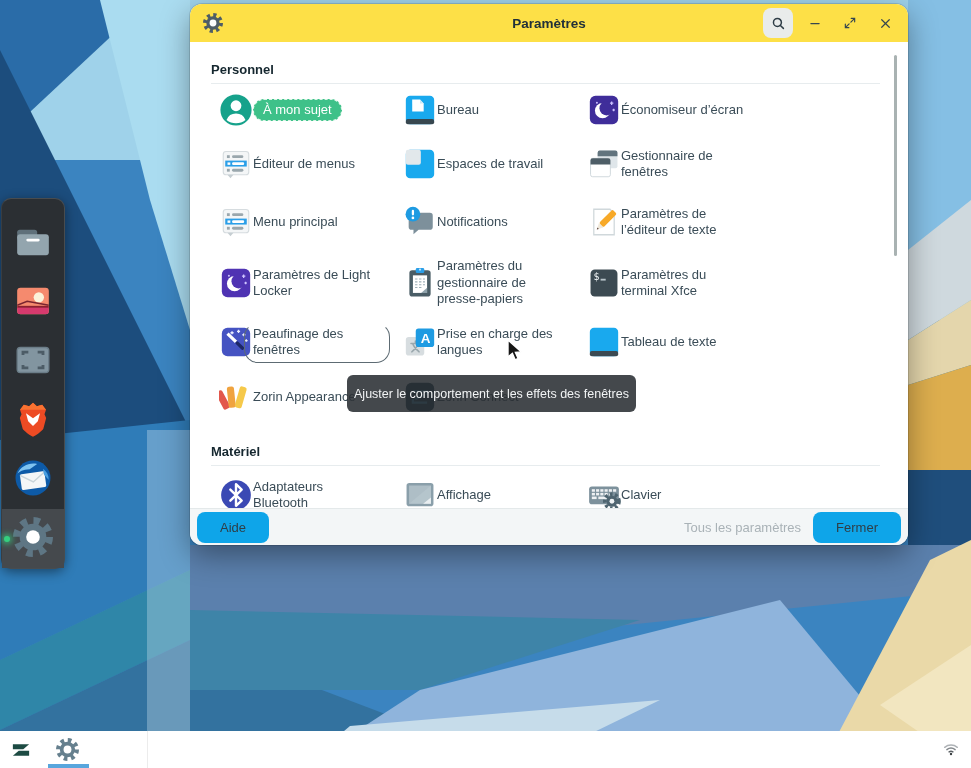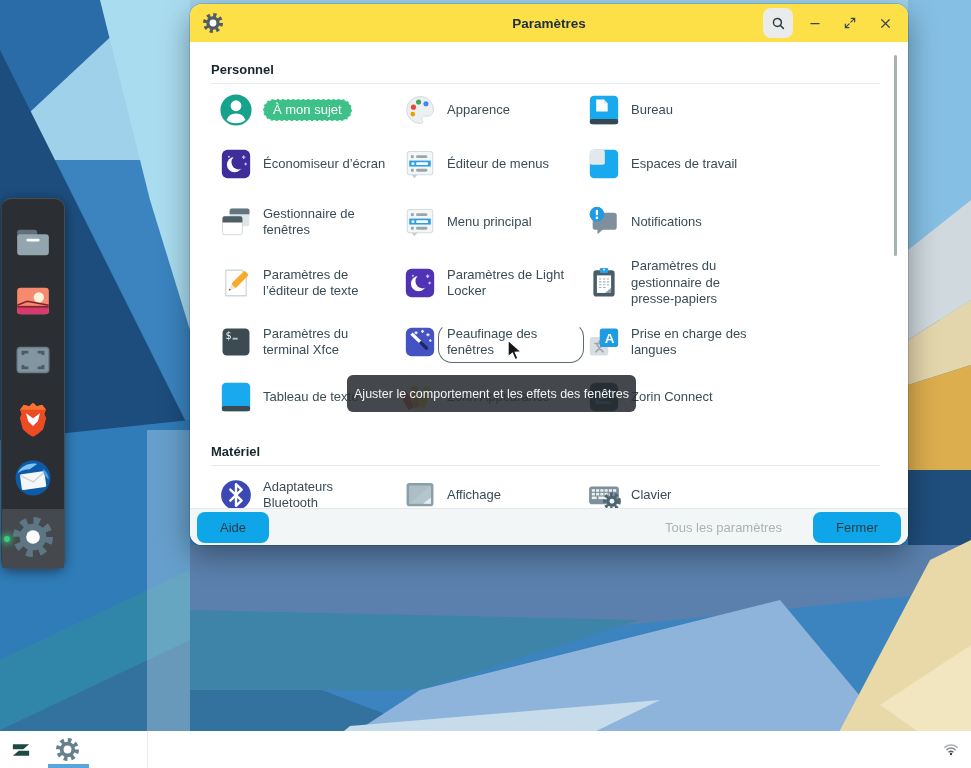--- a/index.html
+++ b/index.html
@@ -29,35 +29,35 @@
   .tb-search{width:30px;height:30px;border-radius:8px;background:#e9eceb;display:flex;align-items:center;
         justify-content:center;}
   .tb-btn{width:26px;height:26px;display:flex;align-items:center;justify-content:center;}
 
   .content{position:relative;height:466px;background:#ffffff;padding:0 28px 0 21px;box-sizing:border-box;}
   .section-header{margin:0;padding-top:20px;font-size:13px;font-weight:700;color:#15272f;}
   .section-rule{height:1px;background:#e7ecee;margin-top:6px;}
   .grid{display:grid;grid-template-columns:184px 184px 1fr;}
   .grid.personnel{grid-template-rows:52px 56px 60px 62px 56px 54px;}
   .grid.materiel{grid-template-rows:58px;}
-  .item{display:flex;align-items:center;gap:10px;padding-left:8px;cursor:default;}
+  .item{display:flex;align-items:center;gap:0;padding-left:8px;cursor:default;}
   .item .s-icon{flex:0 0 34px;width:34px;height:34px;}
   .item .label{font-size:13px;line-height:1.26;color:#3a4c57;max-width:128px;position:relative;}
   .item .label.selected{background:#3ec189;color:#fff;border:1px dashed #d8f5e6;border-radius:14px;
         padding:2px 9px;max-width:none;}
   .item .label.hovered::after{content:"";position:absolute;left:-9px;right:-9px;top:-3px;bottom:-5px;
         border:1px solid #5d6b73;border-top-color:transparent;border-radius:14px;pointer-events:none;}
   .scroll-thumb{position:absolute;right:11px;top:51px;width:3px;height:201px;background:#a9b2b2;border-radius:2px;}
 
   .footer{position:absolute;left:0;right:0;bottom:0;height:37px;background:#f3f6f7;border-top:1px solid #e4e9ea;
         display:flex;align-items:center;padding:0 7px;box-sizing:border-box;}
   .btn{background:#0ea5e9;border:none;border-radius:8px;height:31px;padding:0 23px;font-size:13px;
         color:#2f3e46;font-family:inherit;}
   .footer .spacer{flex:1;}
-  .all-settings{color:#a9b2b7;font-size:13px;margin-right:31px;text-align:center;}
+  .all-settings{color:#a9b2b7;font-size:13px;margin-right:12px;text-align:center;}
 
   
   .tooltip{position:absolute;left:347px;top:375px;width:289px;height:37px;box-sizing:border-box;
         background:rgba(42,47,51,.88);border-radius:6px;color:#f2f4f5;font-size:12.5px;
         display:flex;align-items:center;justify-content:center;white-space:nowrap;z-index:40;}
   .cursor{position:absolute;left:506px;top:339px;z-index:60;}
 
   
   .taskbar{position:absolute;left:0;bottom:0;width:971px;height:37px;background:#ffffff;z-index:50;}
   .tb-sep{position:absolute;left:147px;top:0;bottom:0;width:1px;background:#ececec;}
@@ -192,30 +192,20 @@
           <div class="item">
             <span class="s-icon"><svg width="34" height="34" viewBox="0 0 24 24">
                 <circle cx="12" cy="12" r="11" fill="#16a28b"></circle>
                 <circle cx="12" cy="9" r="3.8" fill="#fff"></circle>
                 <path d="M5.3 19.1a7.2 7.2 0 0 1 13.4 0 11 11 0 0 1-13.4 0z" fill="#fff"></path>
               </svg></span>
             <span class="label selected">À mon sujet</span>
           </div>
           <div class="item">
             <span class="s-icon"><svg width="34" height="34" viewBox="0 0 24 24">
-                <path d="M12 2.5a9.5 9.5 0 1 0 .2 19c1.7 0 2.1-1.1 1.4-2.2-.8-1.4.2-3 1.9-3h2.4c2.1 0 3.6-2 3.6-4.3C21.5 6.4 17.2 2.5 12 2.5z" fill="#edf0f1" stroke="#d3dadd" stroke-width="0.7"></path>
-                <circle cx="7.4" cy="10" r="1.8" fill="#e8453c"></circle>
-                <circle cx="11" cy="6.4" r="1.8" fill="#3ba55b"></circle>
-                <circle cx="16.2" cy="7.6" r="1.8" fill="#4285f4"></circle>
-                <circle cx="6.9" cy="14.9" r="1.6" fill="#f29900"></circle>
-              </svg></span>
-            <span class="label">Apparence</span>
-          </div>
-          <div class="item">
-            <span class="s-icon"><svg width="34" height="34" viewBox="0 0 24 24">
                 <rect x="2" y="2" width="20" height="20" rx="3" fill="#19a9ee"></rect>
                 <rect x="2" y="18.4" width="20" height="3.6" rx="1.4" fill="#37474f"></rect>
                 <path d="M6.5 4.5H12l2.6 2.9V13H6.5z" fill="#fff"></path>
                 <path d="M12 4.5l2.6 2.9H12z" fill="#cde9f6"></path>
               </svg></span>
             <span class="label">Bureau</span>
           </div>
           <div class="item">
             <span class="s-icon"><svg width="34" height="34" viewBox="0 0 24 24">
                 <rect x="2" y="2" width="20" height="20" rx="4" fill="#3f2d9a"></rect>

